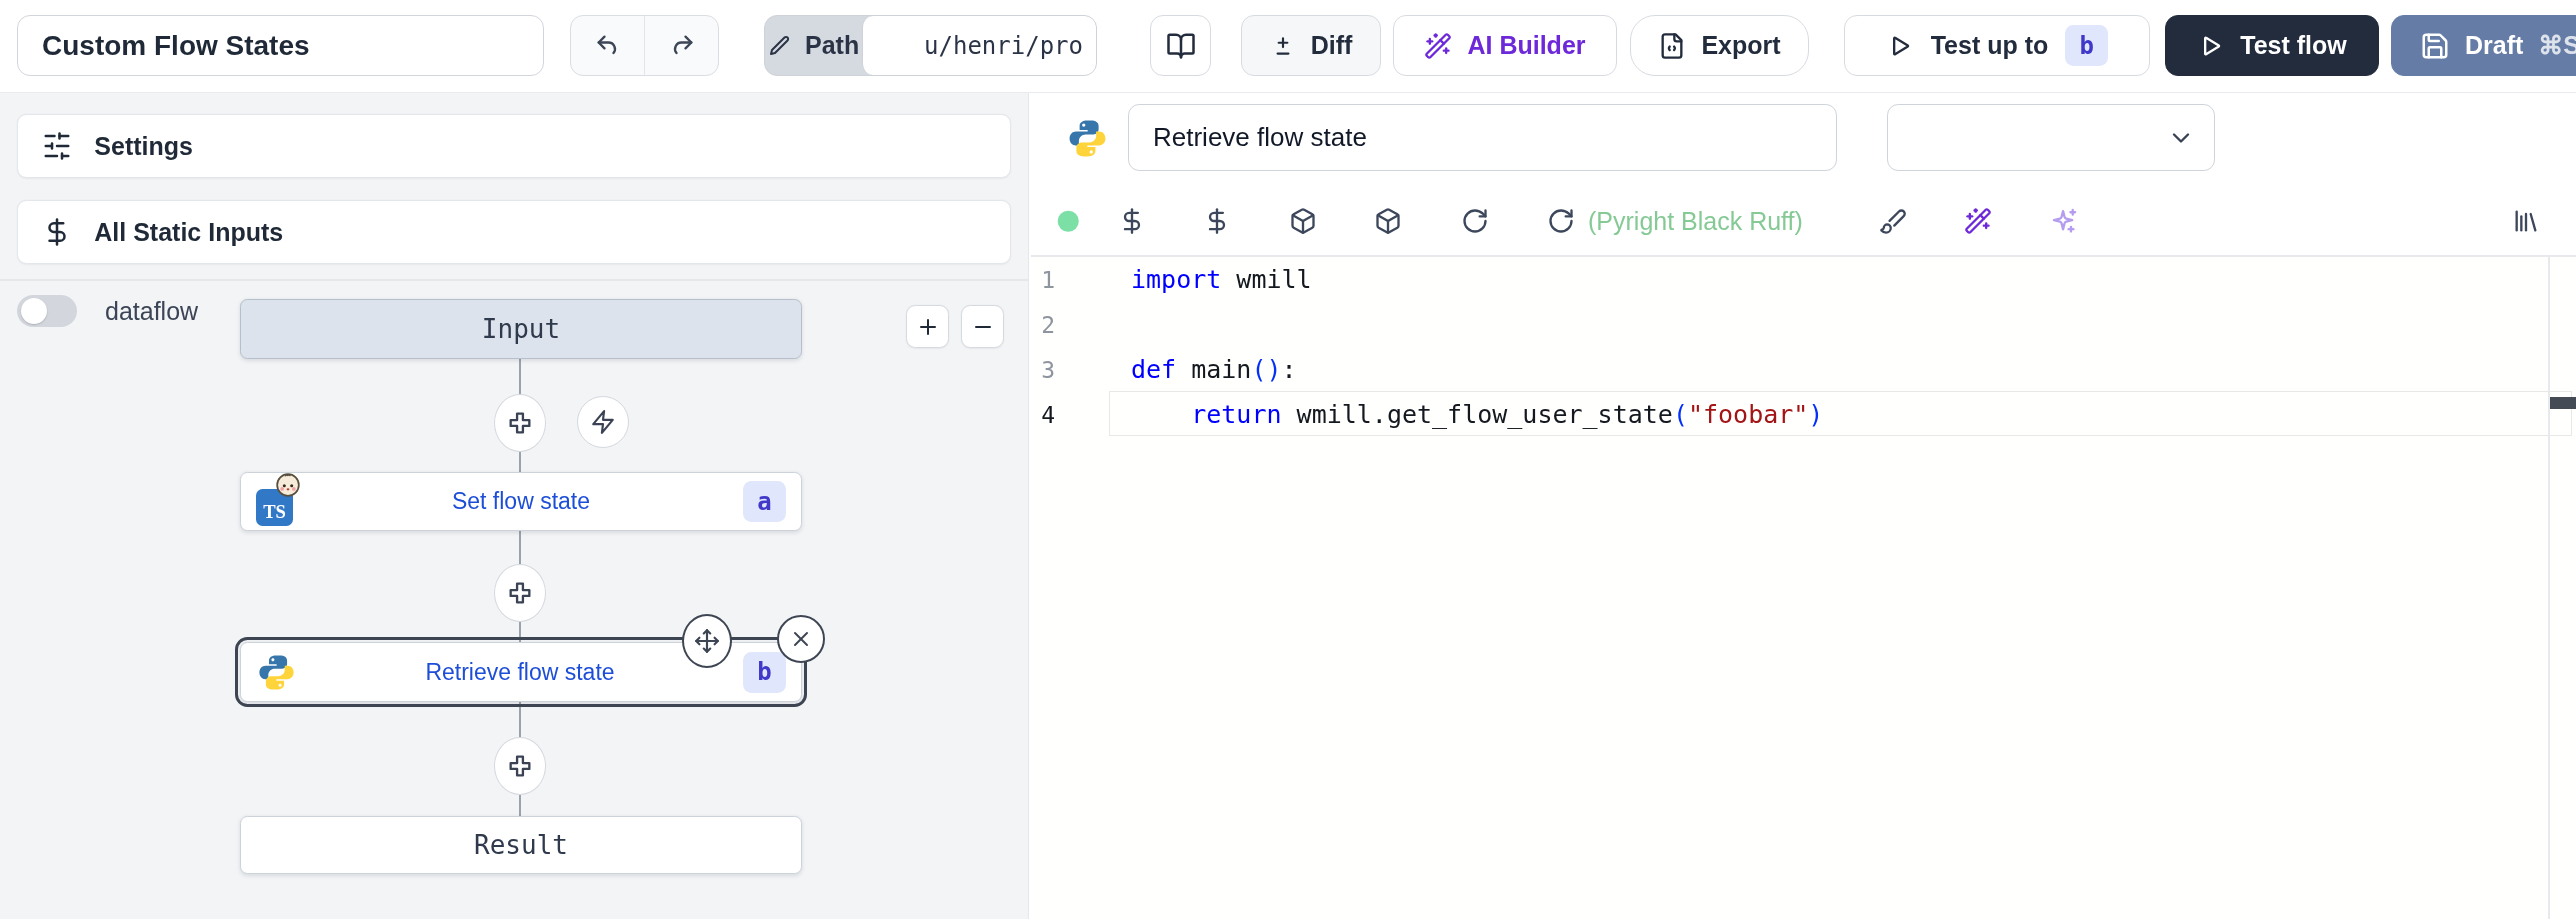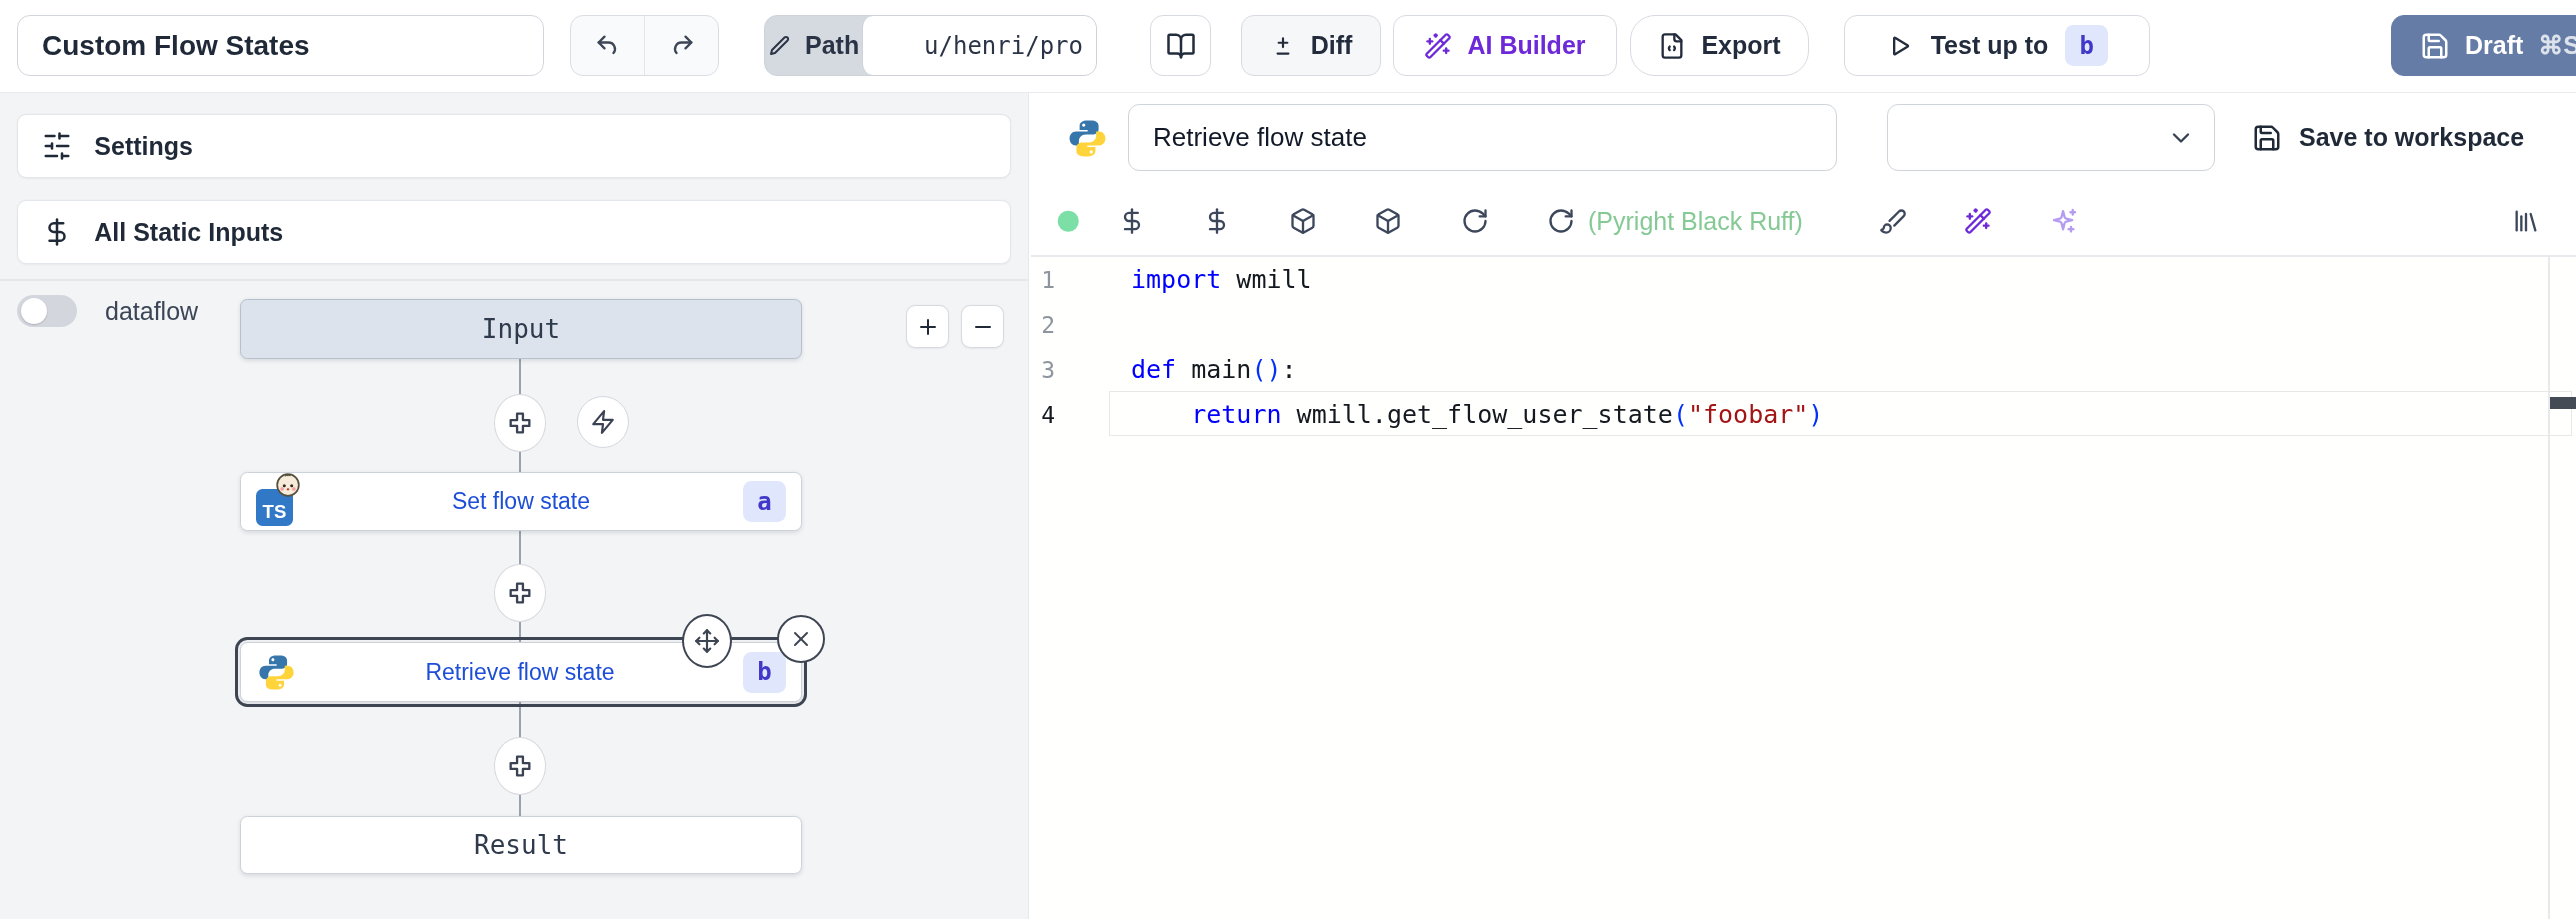--- a/index.html
+++ b/index.html
@@ -71,21 +71,21 @@
 
   .circle-btn{position:absolute;background:#fff;border:1.9px solid #d5d8de;border-radius:50%;
               display:flex;align-items:center;justify-content:center;color:#3a4254;box-sizing:border-box;}
   .plus-circle{width:52px;height:58px;}
   .plus1{left:494px;top:301px;} .plus2{left:494px;top:471px;} .plus3{left:494px;top:644px;}
   .zap-circle{left:577px;top:303px;width:52px;height:52px;}
   .move-circle,.close-circle{border:2.8px solid #3e4654;color:#3e4654;z-index:5;}
   .move-circle{left:682px;top:521px;width:50px;height:54px;}
   .close-circle{left:777px;top:522px;width:48px;height:48px;}
 
-  .ts-icon{position:relative;width:43px;height:48px;}
+  .ts-icon{position:relative;width:43px;height:48px;font-family:Liberation Serif, serif;}
   .ts-box{position:absolute;left:0;bottom:0;width:37px;height:37px;background:#3178c6;border-radius:6.5px;
           color:#fff;font-weight:700;font-size:18.6px;display:flex;align-items:flex-end;justify-content:center;
           padding-bottom:2.8px;box-sizing:border-box;}
   .bun-face{position:absolute;right:-1.9px;top:-5.6px;}
 
   
   .right-panel{position:absolute;left:1031px;top:93px;width:1545px;height:826px;background:#fff;}
   .rp-python{position:absolute;left:35px;top:24px;}
   .name-input{position:absolute;left:97px;top:11.2px;width:709px;height:67px;border:1.9px solid #cfd4da;
               border-radius:11.2px;display:flex;align-items:center;padding:0 24px;font-size:26px;color:#111827;
@@ -205,20 +205,28 @@
     <div class="tb btn testup-btn">
       <span>
         <svg width="28" height="28" viewBox="0 0 24 24" fill="none" stroke="currentColor" stroke-width="2" stroke-linejoin="round">
             <path d="M7 5.4v13.2a.5.5 0 0 0 .77.42l10.9-6.6a.5.5 0 0 0 0-.85L7.77 4.98A.5.5 0 0 0 7 5.4Z"></path>
           </svg>
       </span>
       <span>Test up to</span>
       <span class="badge">b</span>
     </div>
 
+    <div class="tb btn testflow-btn">
+      <span>
+        <svg width="28" height="28" viewBox="0 0 24 24" fill="none" stroke="currentColor" stroke-width="2" stroke-linejoin="round">
+            <path d="M7 5.4v13.2a.5.5 0 0 0 .77.42l10.9-6.6a.5.5 0 0 0 0-.85L7.77 4.98A.5.5 0 0 0 7 5.4Z"></path>
+          </svg>
+      </span>
+      <span>Test flow</span>
+    </div>
 
     <div class="tb btn draft-btn">
       <span>
         <svg width="30" height="30" viewBox="0 0 24 24" fill="none" stroke="currentColor" stroke-width="2" stroke-linecap="round" stroke-linejoin="round">
             <path d="M15.2 3a2 2 0 0 1 1.4.6l3.8 3.8a2 2 0 0 1 .6 1.4V19a2 2 0 0 1-2 2H5a2 2 0 0 1-2-2V5a2 2 0 0 1 2-2z"></path>
             <path d="M17 21v-7a1 1 0 0 0-1-1H8a1 1 0 0 0-1 1v7"></path>
             <path d="M7 3v4a1 1 0 0 0 1 1h7"></path>
           </svg>
       </span>
       <span>Draft</span>
@@ -385,30 +393,20 @@
     <div class="name-input">Retrieve flow state</div>
 
     <div class="select-box">
       <span>
         <svg width="28" height="28" viewBox="0 0 24 24" fill="none" stroke="currentColor" stroke-width="2" stroke-linecap="round" stroke-linejoin="round">
             <path d="m6 9 6 6 6-6"></path>
           </svg>
       </span>
     </div>
 
-    <button class="save-btn">
-      <span>
-        <svg width="30" height="30" viewBox="0 0 24 24" fill="none" stroke="currentColor" stroke-width="2" stroke-linecap="round" stroke-linejoin="round">
-            <path d="M15.2 3a2 2 0 0 1 1.4.6l3.8 3.8a2 2 0 0 1 .6 1.4V19a2 2 0 0 1-2 2H5a2 2 0 0 1-2-2V5a2 2 0 0 1 2-2z"></path>
-            <path d="M17 21v-7a1 1 0 0 0-1-1H8a1 1 0 0 0-1 1v7"></path>
-            <path d="M7 3v4a1 1 0 0 0 1 1h7"></path>
-          </svg>
-      </span>
-      <span>Save to workspace</span>
-    </button>
 
     <div class="tool-row">
       <span class="tool" style="left:37px">
           <span class="status-dot"></span>
         </span>
       <span class="tool" style="left:101px">
         <svg width="28" height="28" viewBox="0 0 24 24" fill="none" stroke="currentColor" stroke-width="2" stroke-linecap="round">
             <path d="M12 2v20"></path>
             <path d="M17 5H9.5a3.5 3.5 0 0 0 0 7h5a3.5 3.5 0 0 1 0 7H6"></path>
           </svg>

